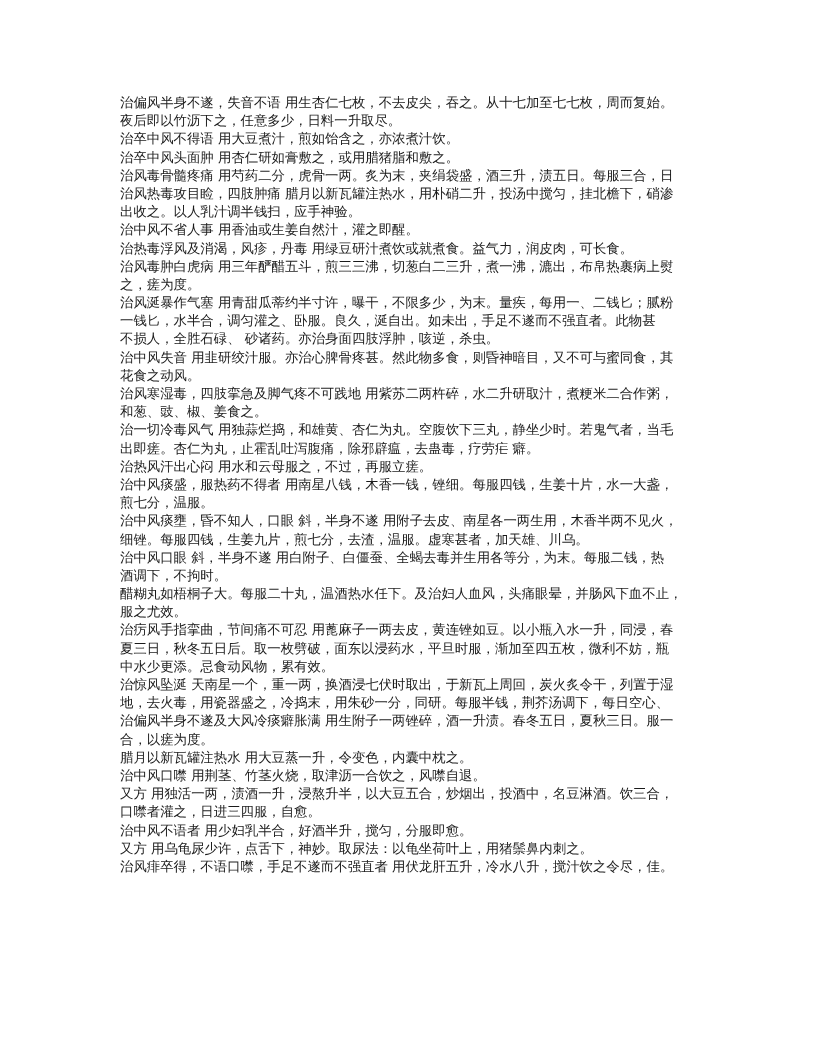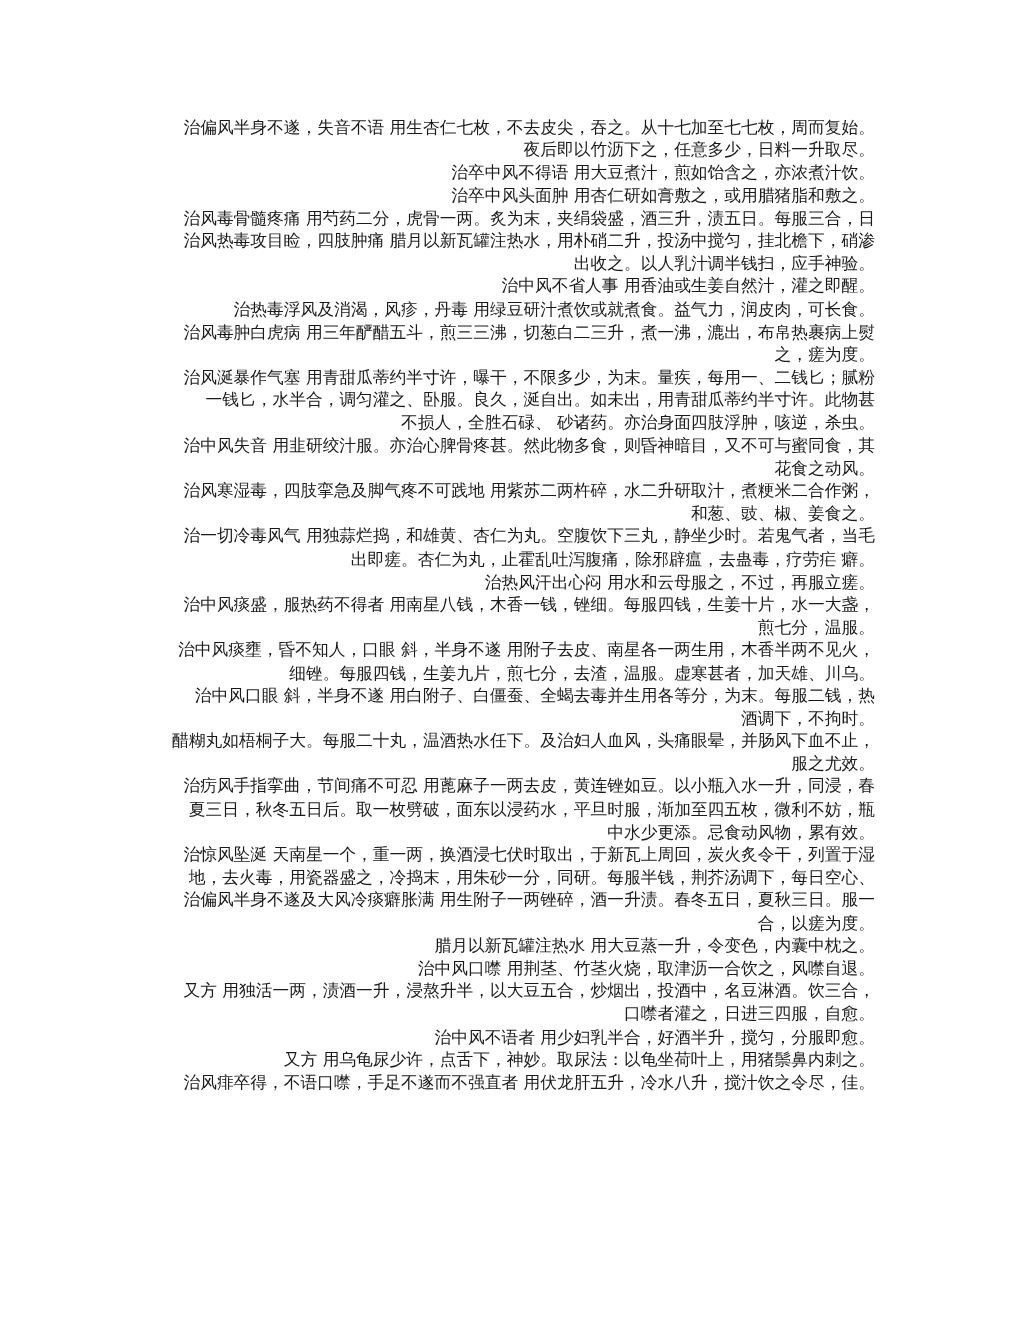--- a/index.html
+++ b/index.html
@@ -6,21 +6,20 @@
   body { width: 816px; height: 1056px; position: relative; overflow: hidden; }
   .page {
     position: absolute;
     left: 120px;
     top: 94px;
     width: 580px;
     font-family: "DejaVu Serif", "Liberation Serif", serif;
     font-size: 13.4px;
     line-height: 18.2px;
     color: #1a1a1a;
-    text-align: right;
   }
   .entry { margin: 0; padding: 0; }
   .line { display: block; white-space: nowrap; height: 18.2px; }
 </style>
 </head>
 <body>
 
 <div class="page" id="page">
     <div class="entry">
       <span class="line">治偏风半身不遂，失音不语 用生杏仁七枚，不去皮尖，吞之。从十七加至七七枚，周而复始。</span>
@@ -44,21 +43,21 @@
     </div>
     <div class="entry">
       <span class="line">治热毒浮风及消渴，风疹，丹毒 用绿豆研汁煮饮或就煮食。益气力，润皮肉，可长食。</span>
     </div>
     <div class="entry">
       <span class="line">治风毒肿白虎病 用三年酽醋五斗，煎三三沸，切葱白二三升，煮一沸，漉出，布帛热裹病上熨</span>
       <span class="line">之，瘥为度。</span>
     </div>
     <div class="entry">
       <span class="line">治风涎暴作气塞 用青甜瓜蒂约半寸许，曝干，不限多少，为末。量疾，每用一、二钱匕；腻粉</span>
-      <span class="line">一钱匕，水半合，调匀灌之、卧服。良久，涎自出。如未出，用青甜瓜蒂约半寸许。此物甚</span>
+      <span class="line">一钱匕，水半合，调匀灌之、卧服。良久，涎自出。如未出，手足不遂而不强直者。此物甚</span>
       <span class="line">不损人，全胜石碌、 砂诸药。亦治身面四肢浮肿，咳逆，杀虫。</span>
     </div>
     <div class="entry">
       <span class="line">治中风失音 用韭研绞汁服。亦治心脾骨疼甚。然此物多食，则昏神暗目，又不可与蜜同食，其</span>
       <span class="line">花食之动风。</span>
     </div>
     <div class="entry">
       <span class="line">治风寒湿毒，四肢挛急及脚气疼不可践地 用紫苏二两杵碎，水二升研取汁，煮粳米二合作粥，</span>
       <span class="line">和葱、豉、椒、姜食之。</span>
     </div>

